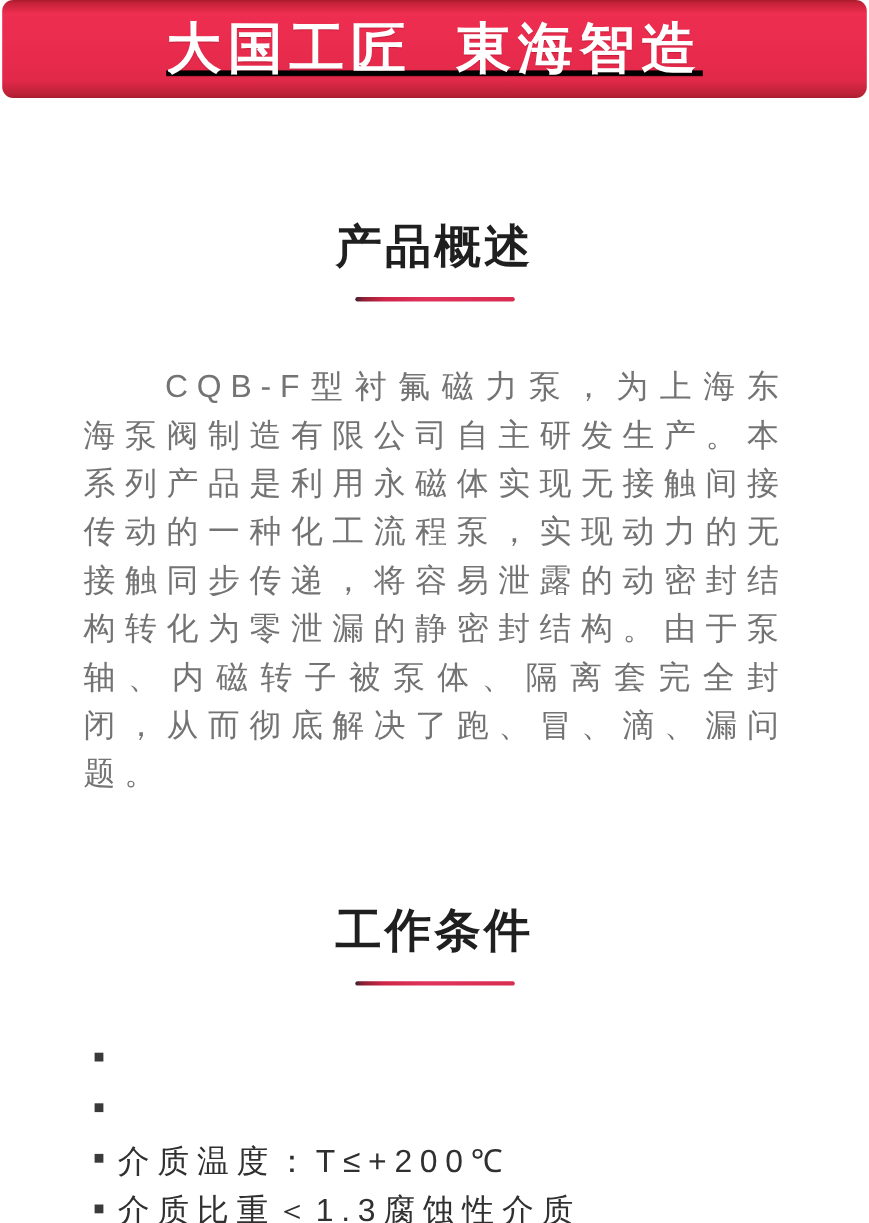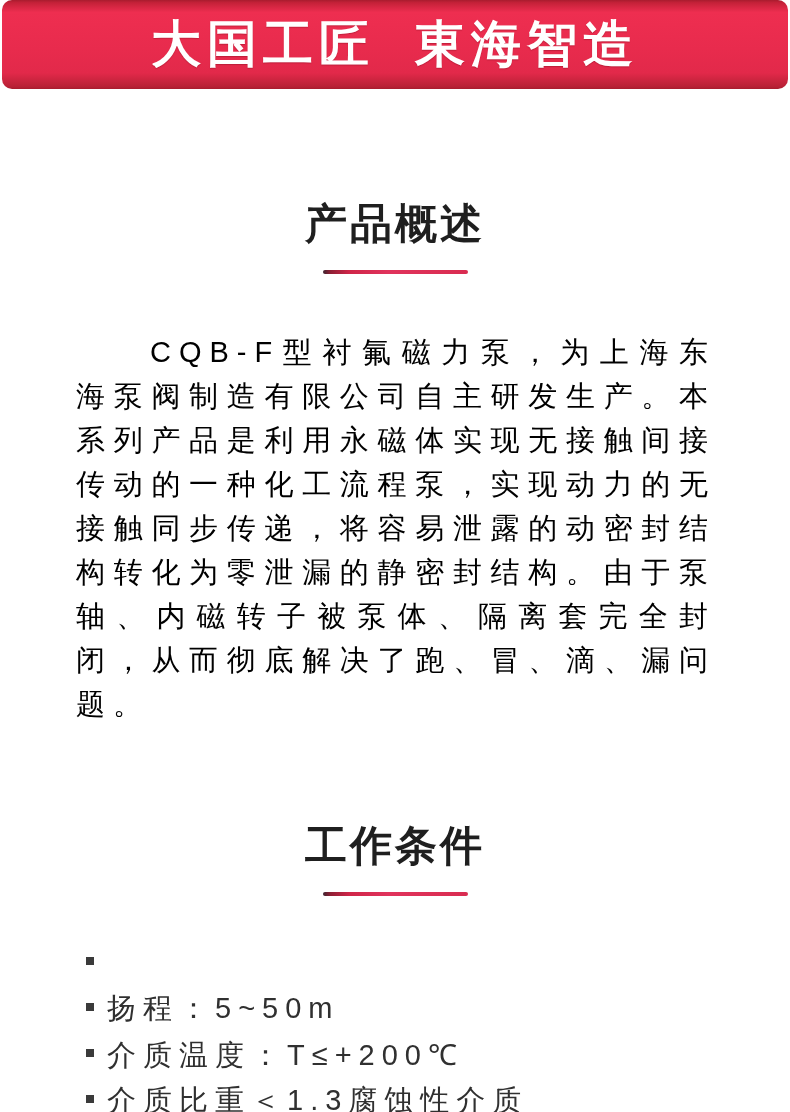--- a/index.html
+++ b/index.html
@@ -22,20 +22,21 @@
     margin: 0 2px;
     height: 89px;
     border-radius: 10px;
     background: linear-gradient(180deg,
       #a81c2e 0%, #c42138 3%,
       #ee2e50 14%, #e82b4d 55%,
       #e2294a 82%, #b92136 97%, #a81c2e 100%);
     display: flex;
     align-items: center;
     justify-content: center;
+    text-decoration: underline;
   }
   .banner-title {
     color: #ffffff;
     font-size: 50px;
     font-weight: 700;
     letter-spacing: 6px;
     white-space: pre;
     text-shadow: 0 1px 1px rgba(120,10,25,.35);
   }
 
@@ -59,21 +60,21 @@
       #3d2430 0%, #8e1f34 5%,
       #cf2548 18%, #e0335c 45%, #d92c51 100%);
   }
 
   
   .overview-body {
     margin: 56px 74px 0 76px;
     font-size: 29px;
     line-height: 44px;
     letter-spacing: 8px;
-    color: #000000;
+    color: #737373;
     text-align: justify;
     text-align-last: left;
     text-indent: 74px;
   }
 
   
   .conditions-list {
     list-style: none;
     margin: 44px 0 0 0;
     padding: 0 60px 0 86px;
@@ -112,21 +113,20 @@
 
   <h2 class="section-heading heading-conditions">工作条件</h2>
   <div class="heading-underline"></div>
 
   <ul class="conditions-list">
     <li>
       <span class="bullet"></span>
     </li>
     <li>
       <span class="bullet"></span>
-      <span>扬程：5~50m</span>
     </li>
     <li>
       <span class="bullet"></span>
       <span>介质温度：T≤+200℃</span>
     </li>
     <li>
       <span class="bullet"></span>
       <span>介质比重＜1.3腐蚀性介质</span>
     </li>
   </ul>

